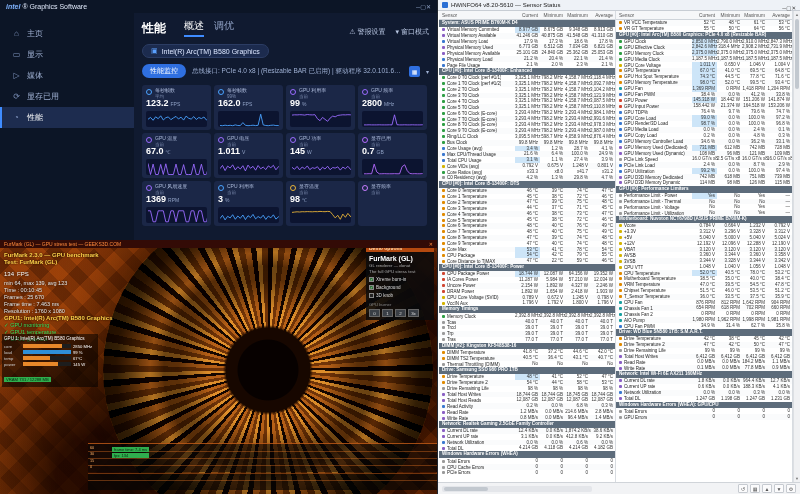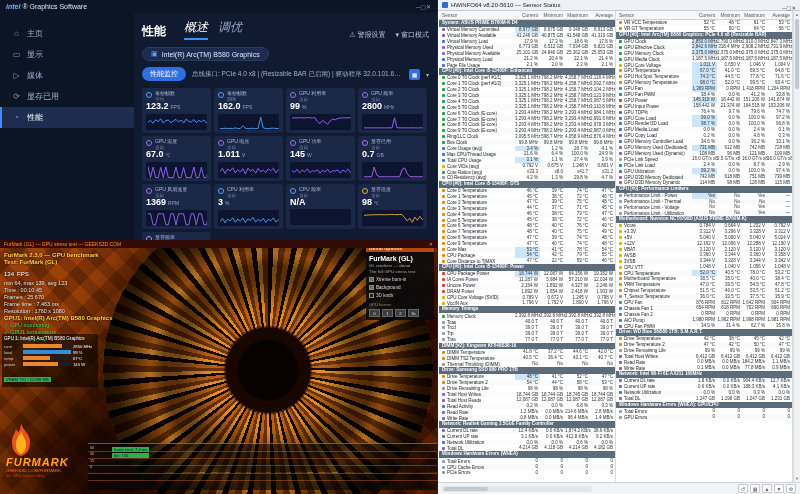--- a/index.html
+++ b/index.html
@@ -16,21 +16,21 @@
   .wbtn{width:12px;text-align:center;color:#8fa2c5;font-size:6px;cursor:default;}
   .i-side{position:absolute;left:0;top:13px;width:134px;bottom:0;background:#0c1526;padding-top:10px;}
   .i-item{height:21px;display:flex;align-items:center;gap:6px;padding-left:12px;
     color:#9fb0d2;font-size:8px;}
   .i-item .ig{font-size:8px;width:9px;text-align:center;color:#7f93bd;}
   .i-item.act{background:#1d2c4f;color:#fff;border-left:2px solid #3f8cff;padding-left:10px;}
   .i-main{position:absolute;left:134px;top:13px;right:0;bottom:0;padding:6px 8px 0 8px;}
   .i-hrow{display:flex;align-items:flex-end;gap:10px;}
   .i-h1{font-size:12px;font-weight:bold;color:#fff;margin:0;}
   .i-tabs{display:flex;gap:10px;margin-left:8px;}
-  .i-tab{font-size:12px;color:#93a5c9;padding-bottom:2px;font-style:italic;}
+  .i-tab{font-size:10px;color:#93a5c9;padding-bottom:2px;}
   .i-tab.act{color:#fff;border-bottom:2px solid #3f8cff;}
   .i-actions{margin-left:auto;display:flex;gap:10px;font-size:7px;color:#b9c7e2;align-items:center;}
   .i-chip{display:inline-flex;align-items:center;gap:4px;background:#1c2b4e;border:1px solid #2b3c63;
     border-radius:9px;padding:2px 8px;margin-top:7px;font-size:7px;color:#dbe6ff;}
   .i-chip .cg{color:#5aa0ff;font-size:7px;}
   .i-mrow{display:flex;align-items:center;gap:6px;margin-top:6px;}
   .i-btn{background:#2f6fe0;color:#fff;font-size:7px;border-radius:8px;padding:2px 8px;white-space:nowrap;}
   .i-info{font-size:6.5px;color:#9fb1d4;white-space:nowrap;overflow:hidden;text-overflow:ellipsis;flex:1;}
   .i-sq{width:11px;height:11px;border-radius:2px;background:#2f6fe0;color:#fff;font-size:6px;
     display:flex;align-items:center;justify-content:center;}
@@ -348,31 +348,20 @@
             </div>
             <div class="t-val">3<span class="t-unit">%</span></div>
             <div class="t-graph">
               <svg width="61" height="15" style="display:block;margin:1px 0 0 2px">
                 <polyline points="0.0,10.6 2.5,7.3 5.1,11.9 7.6,8.3 10.2,9.9 12.7,6.7 15.3,11.3 17.8,8.0 20.3,10.3 22.9,7.0 25.4,11.6 28.0,7.7 30.5,9.6 33.0,6.4 35.6,10.9 38.1,8.5 40.7,10.1 43.2,7.2 45.8,11.4 48.3,8.1 50.8,9.8 53.4,6.8 55.9,11.1 58.5,8.8 61.0,10.5" fill="none" stroke="#4aa3ff" stroke-width="0.9"></polyline>
               </svg>
             </div>
           </div>
           <div class="tile">
             <div class="t-head">
-              <span class="t-ic" style="color: rgb(74, 163, 255);"></span>
-              <div>
-                <div class="t-lbl">CPU 频率</div>
-                <div class="t-sub">当前</div>
-              </div>
-            </div>
-            <div class="t-val">N/A</div>
-            <div class="t-graph"></div>
-          </div>
-          <div class="tile">
-            <div class="t-head">
               <span class="t-ic" style="color: rgb(232, 179, 57);"></span>
               <div>
                 <div class="t-lbl">显存温度</div>
                 <div class="t-sub">当前</div>
               </div>
             </div>
             <div class="t-val">98<span class="t-unit">℃</span></div>
             <div class="t-graph">
               <svg width="61" height="15" style="display:block;margin:1px 0 0 2px">
                 <polyline points="0.0,4.4 2.5,4.1 5.1,3.8 7.6,4.0 10.2,3.7 12.7,3.8 15.3,3.6 17.8,3.7 20.3,3.8 22.9,3.6 25.4,3.7 28.0,3.4 30.5,3.6 33.0,3.7 35.6,3.4 38.1,3.6 40.7,6.7 43.2,9.9 45.8,7.3 48.3,11.3 50.8,6.1 53.4,9.3 55.9,5.4 58.5,8.7 61.0,5.1" fill="none" stroke="#e8b339" stroke-width="0.9"></polyline>
@@ -475,29 +464,20 @@
           </div>
         <div class="fm-demo-lbl">GPU burner</div>
         <div class="fm-btns" id="fm-demo-btns">
             <span class="fm-btn">0</span>
             <span class="fm-btn">1</span>
             <span class="fm-btn">2</span>
             <span class="fm-btn">3x</span>
           </div>
       </div>
     </div>
-    <div class="fm-logo">
-      <svg width="30" height="34" viewBox="0 0 30 34">
-        <path d="M15 0 C17 8 24 10 24 19 C24 27 20 32 15 33 C10 32 6 27 6 19 C6 13 9 11 10 6 C12 10 14 11 15 0 Z" fill="#e8541c"></path>
-        <path d="M15 8 C16 13 20 15 20 21 C20 27 18 30 15 31 C12 30 10 27 10 21 C10 17 12 15 13 11 C13.6 13 14.4 13.5 15 8 Z" fill="#ffb21e"></path>
-      </svg>
-      <div class="fm-logo-text">FURMARK</div>
-      <div class="fm-logo-sub">GEEKS3D.COM/FURMARK</div>
-      <div class="fm-logo-sub2">the GPU burner utility</div>
-    </div>
     <div class="fm-strip">
       <i class="gl" style="top:25%"></i>
         <i class="gl" style="top:50%"></i>
         <i class="gl" style="top:75%"></i>
       <div class="fm-axis" id="fm-axis">
           <div>60</div>
           <div>30</div>
           <div>15</div>
           <div>0</div>
         </div>

